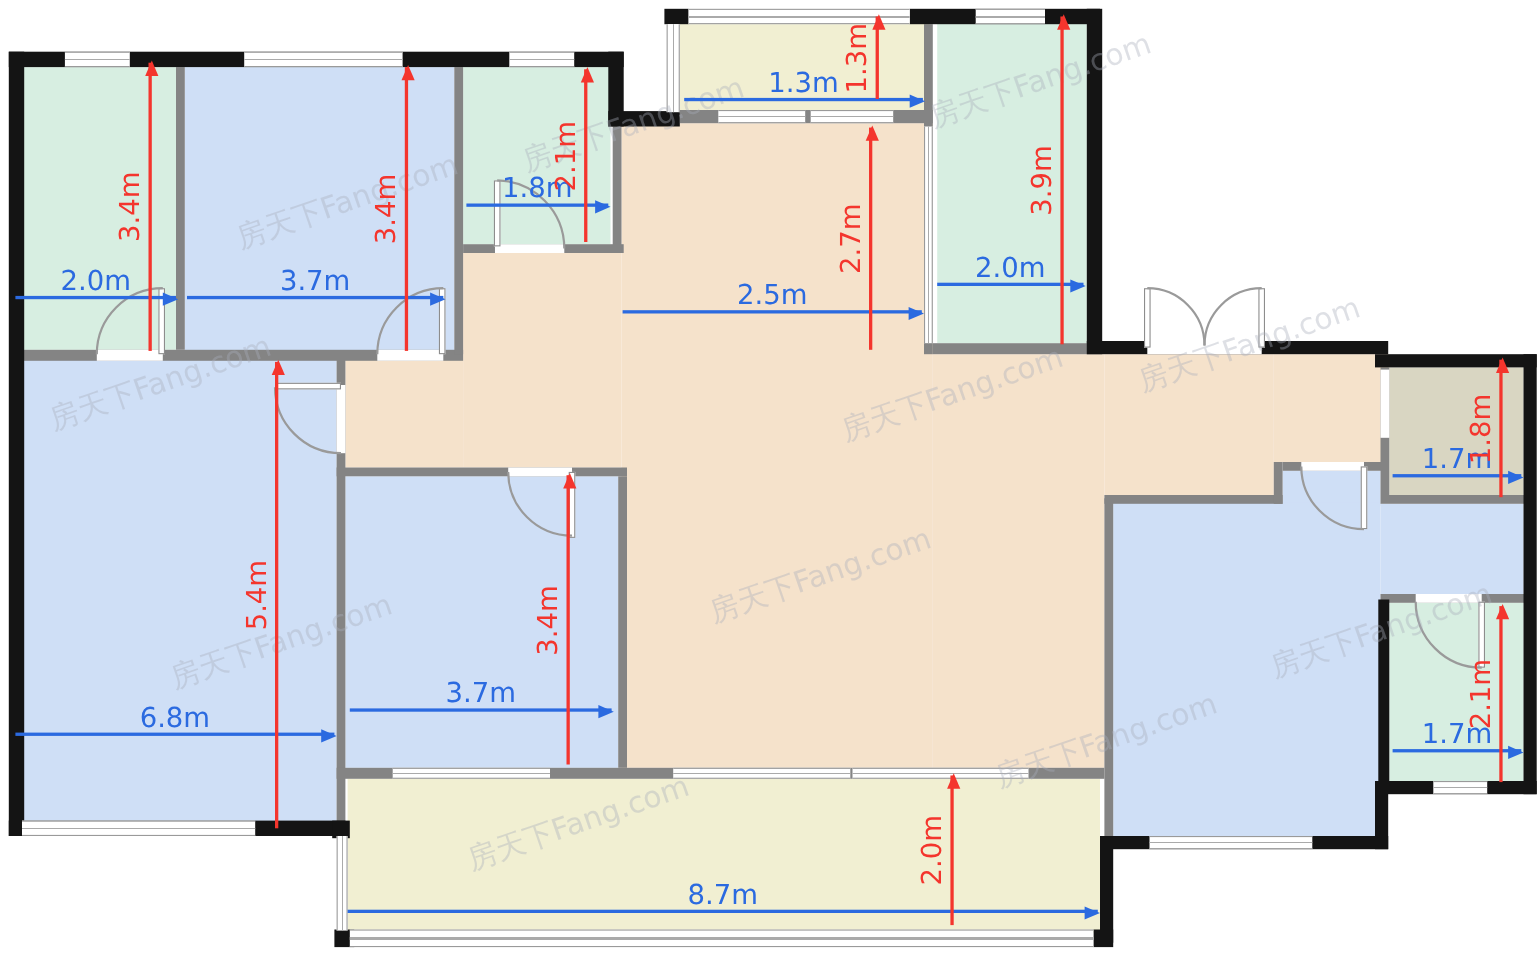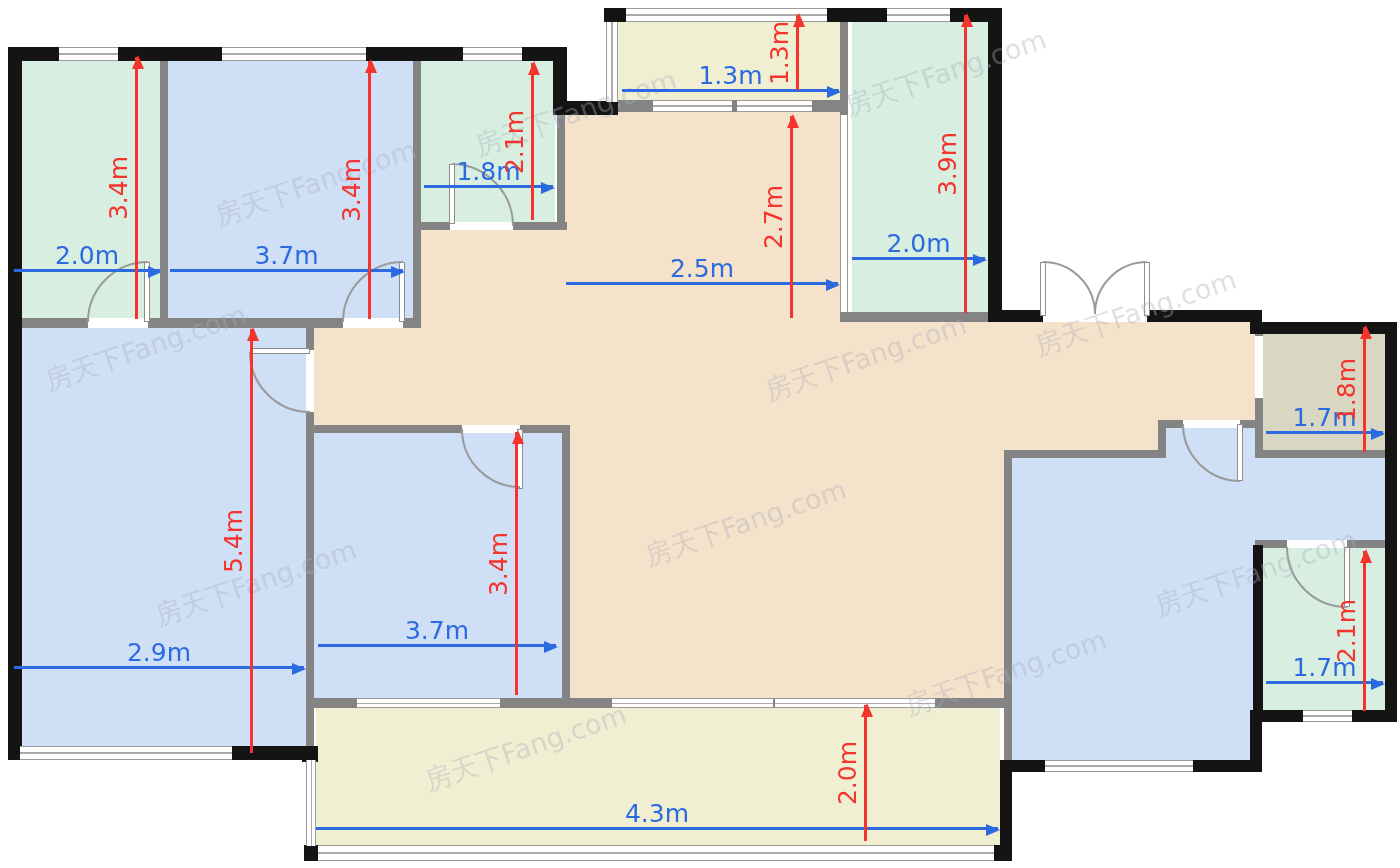--- a/index.html
+++ b/index.html
@@ -180,30 +180,30 @@
   <div class="dimh" style="left:566px;top:282px;width:272px;">
       <span class="lab">2.5m</span>
     </div>
   <div class="dimh" style="left:852px;top:257px;width:133px;">
       <span class="lab">2.0m</span>
     </div>
   <div class="dimh" style="left:1266px;top:431px;width:117px;">
       <span class="lab">1.7m</span>
     </div>
   <div class="dimh" style="left:14px;top:666px;width:290px;">
-      <span class="lab">2.9m</span>
+      <span class="lab">6.8m</span>
     </div>
   <div class="dimh" style="left:318px;top:644px;width:238px;">
       <span class="lab">3.7m</span>
     </div>
   <div class="dimh" style="left:1266px;top:681px;width:117px;">
       <span class="lab">1.7m</span>
     </div>
   <div class="dimh" style="left:316px;top:827px;width:682px;">
-      <span class="lab">4.3m</span>
+      <span class="lab">8.7m</span>
     </div>
 
   <div class="dimv" style="left:135px;top:57px;height:262px;">
       <span class="lab">3.4m</span>
     </div>
   <div class="dimv" style="left:368px;top:61px;height:258px;">
       <span class="lab">3.4m</span>
     </div>
   <div class="dimv" style="left:531px;top:63px;height:157px;">
       <span class="lab">2.1m</span>

